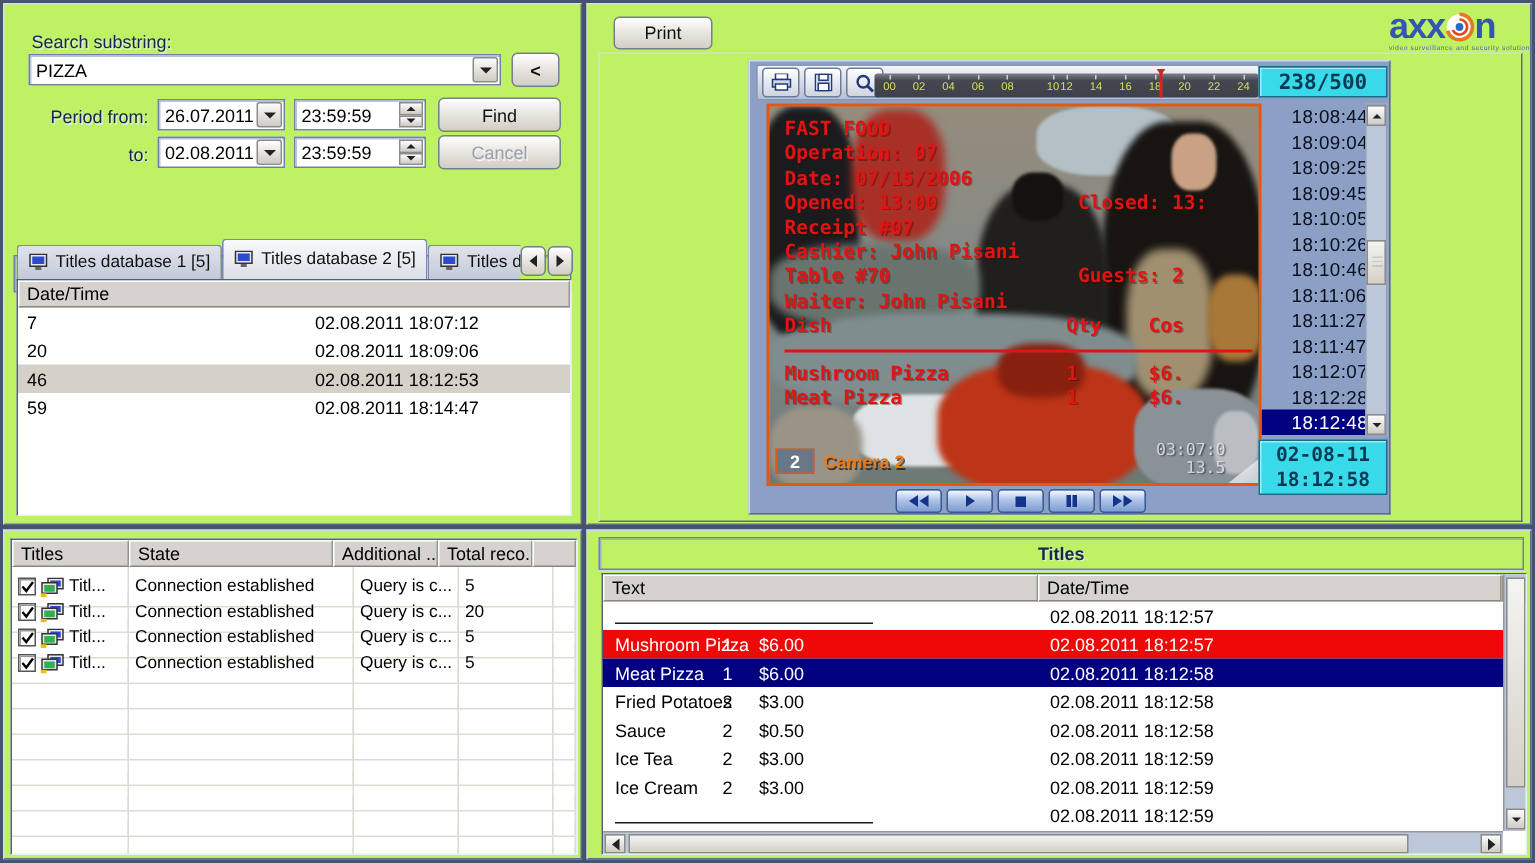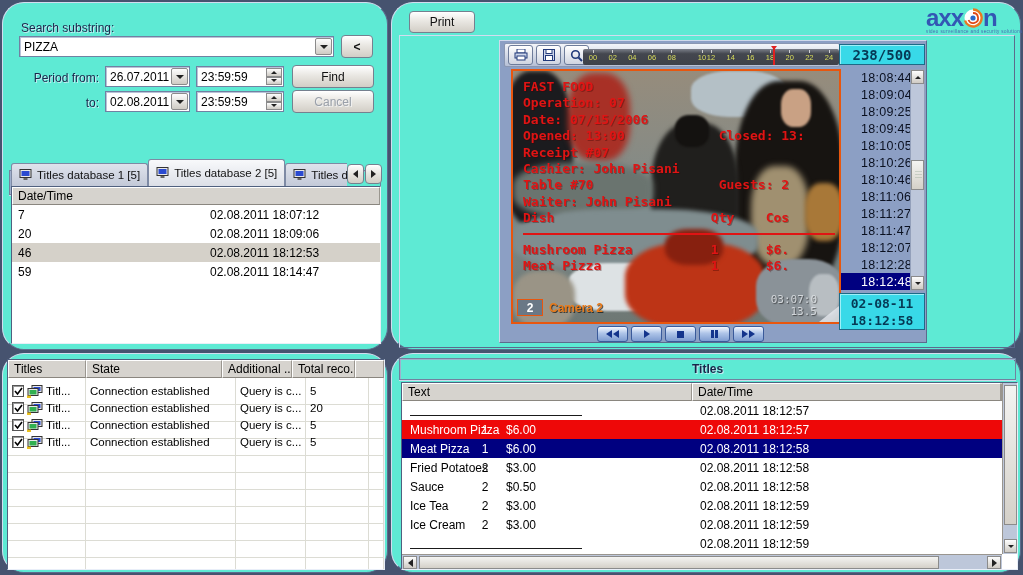--- a/index.html
+++ b/index.html
@@ -1,22 +1,22 @@
 <!DOCTYPE html>
 <html><head>
 <meta charset="utf-8">
 <style>
   * { margin:0; padding:0; box-sizing:border-box; }
   html,body { width:1023px; height:575px; overflow:hidden; }
   body { font-family:"Liberation Sans", sans-serif; font-size:12px; background:#46536f; position:relative; }
   #app { position:absolute; inset:0; }
 
-  .panel { position:absolute; background:#5eead4;
+  .panel { position:absolute; background:#bef264;
     border-top:1px solid #d3dcef; border-left:1px solid #d3dcef;
-    border-right:1px solid #5c6a8c; border-bottom:1px solid #5c6a8c;border-radius:22px; }
+    border-right:1px solid #5c6a8c; border-bottom:1px solid #5c6a8c; }
   #panel-tl { left:2px; top:2px; width:386px; height:348px; }
   #panel-bl { left:2px; top:353px; width:386px; height:220px; }
   #panel-tr { left:391px; top:2px; width:630px; height:348px; }
   #panel-br { left:391px; top:353px; width:630px; height:220px; }
 
   .emboss { color:#18274a; text-shadow:1px 1px 0 rgba(230,238,252,.75); }
   .field { position:absolute; background:#fff; border:1px solid #7181a2;
            box-shadow:inset 1px 1px 0 #b9c3d8; display:flex; align-items:center; }
   .field .ftext { flex:1; padding:0 4px; font-size:12px; color:#000; white-space:nowrap; overflow:hidden; }
   .ddbtn { width:17px; align-self:stretch; background:linear-gradient(#fdfdfd,#cfcbc4);

